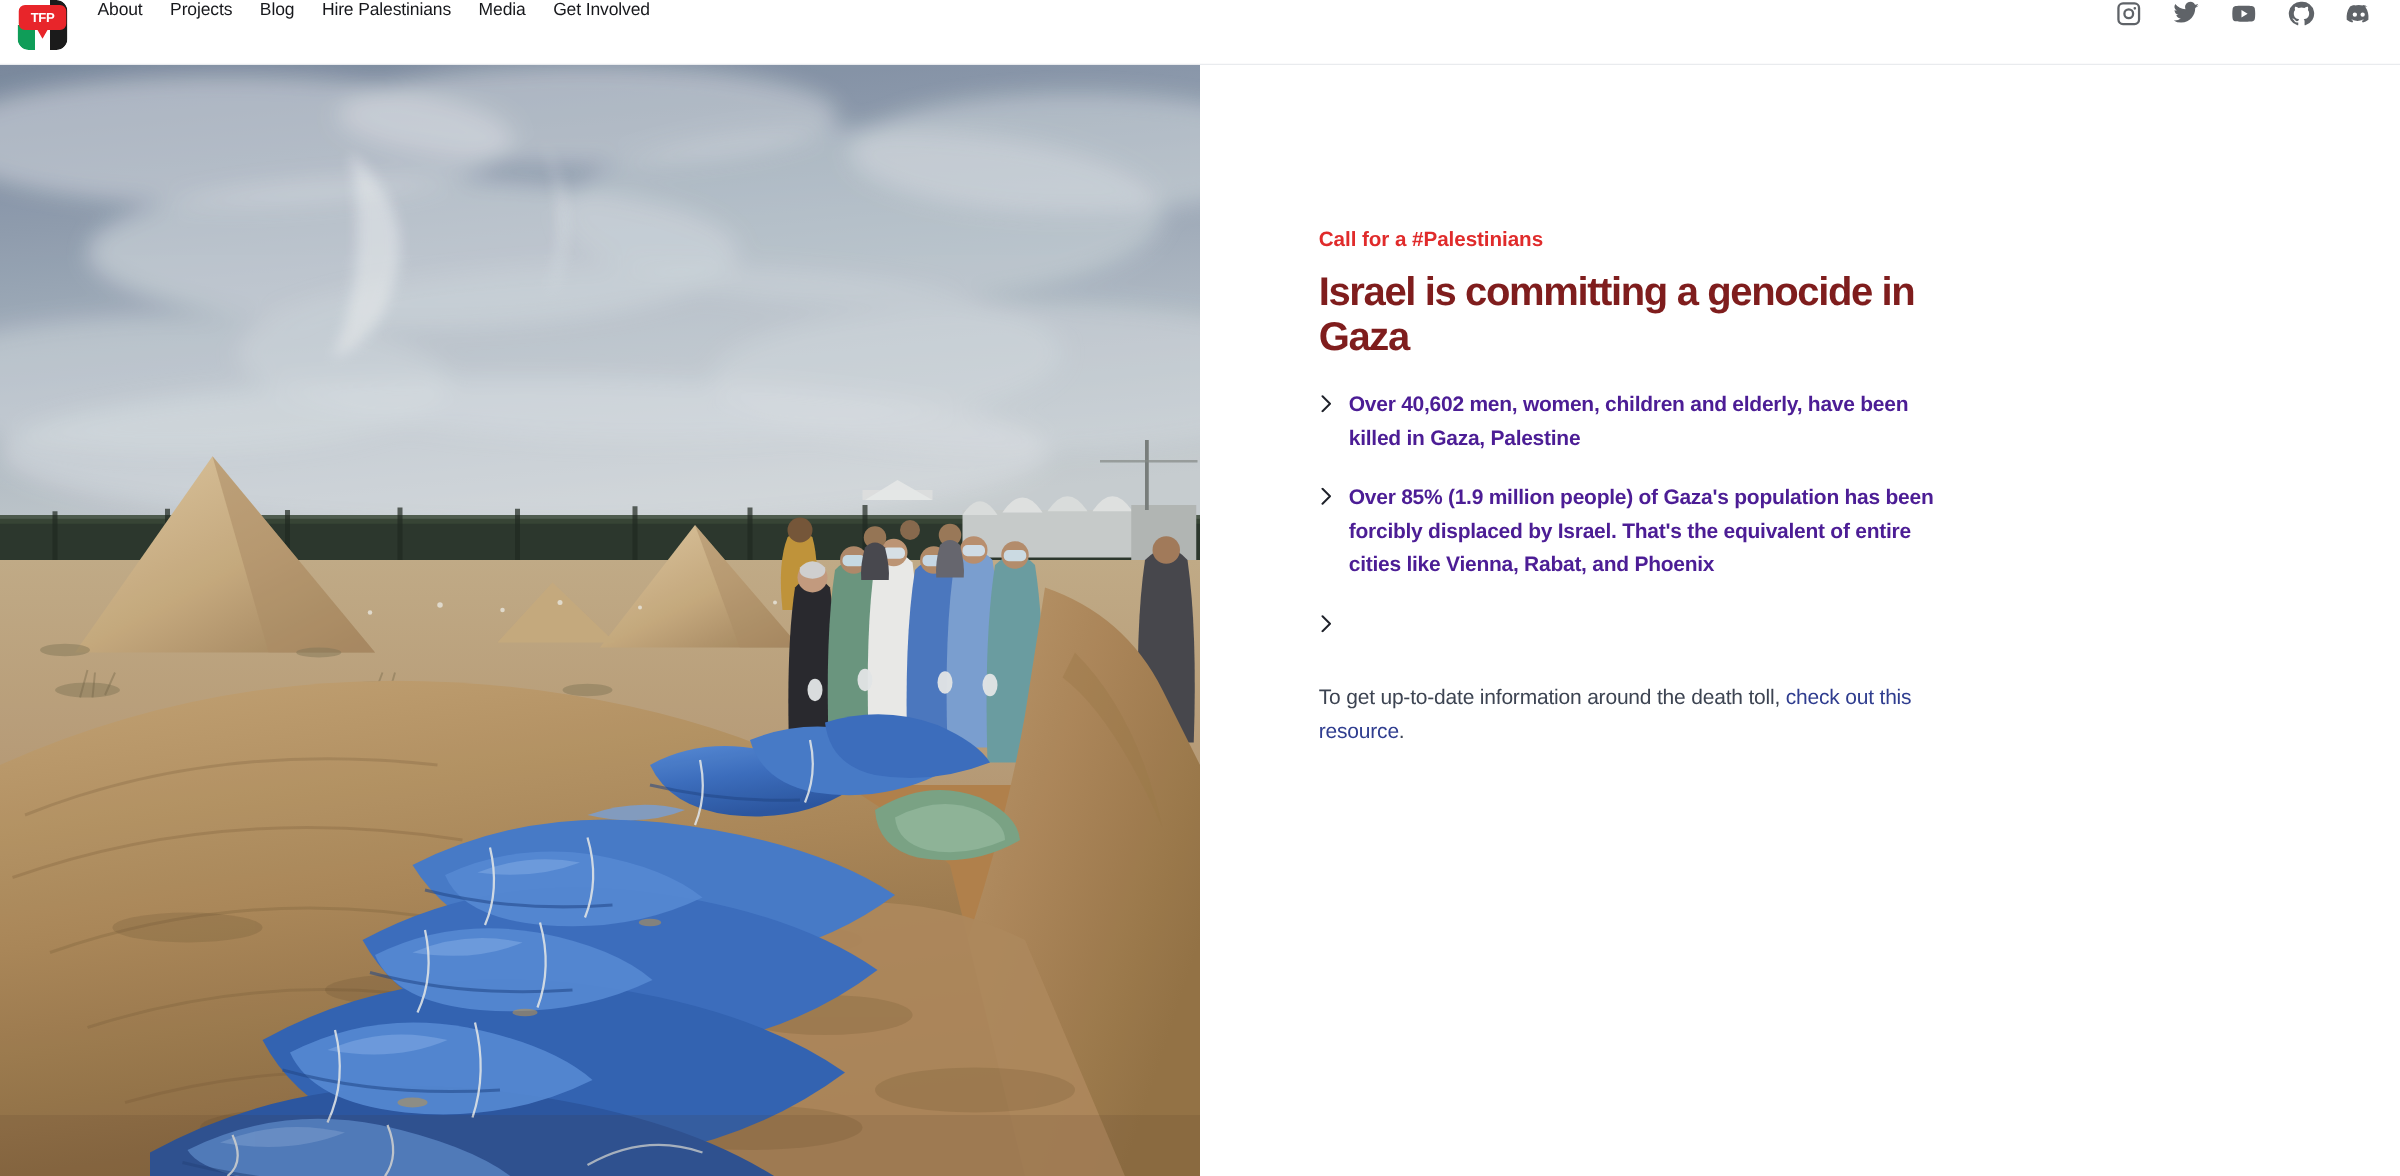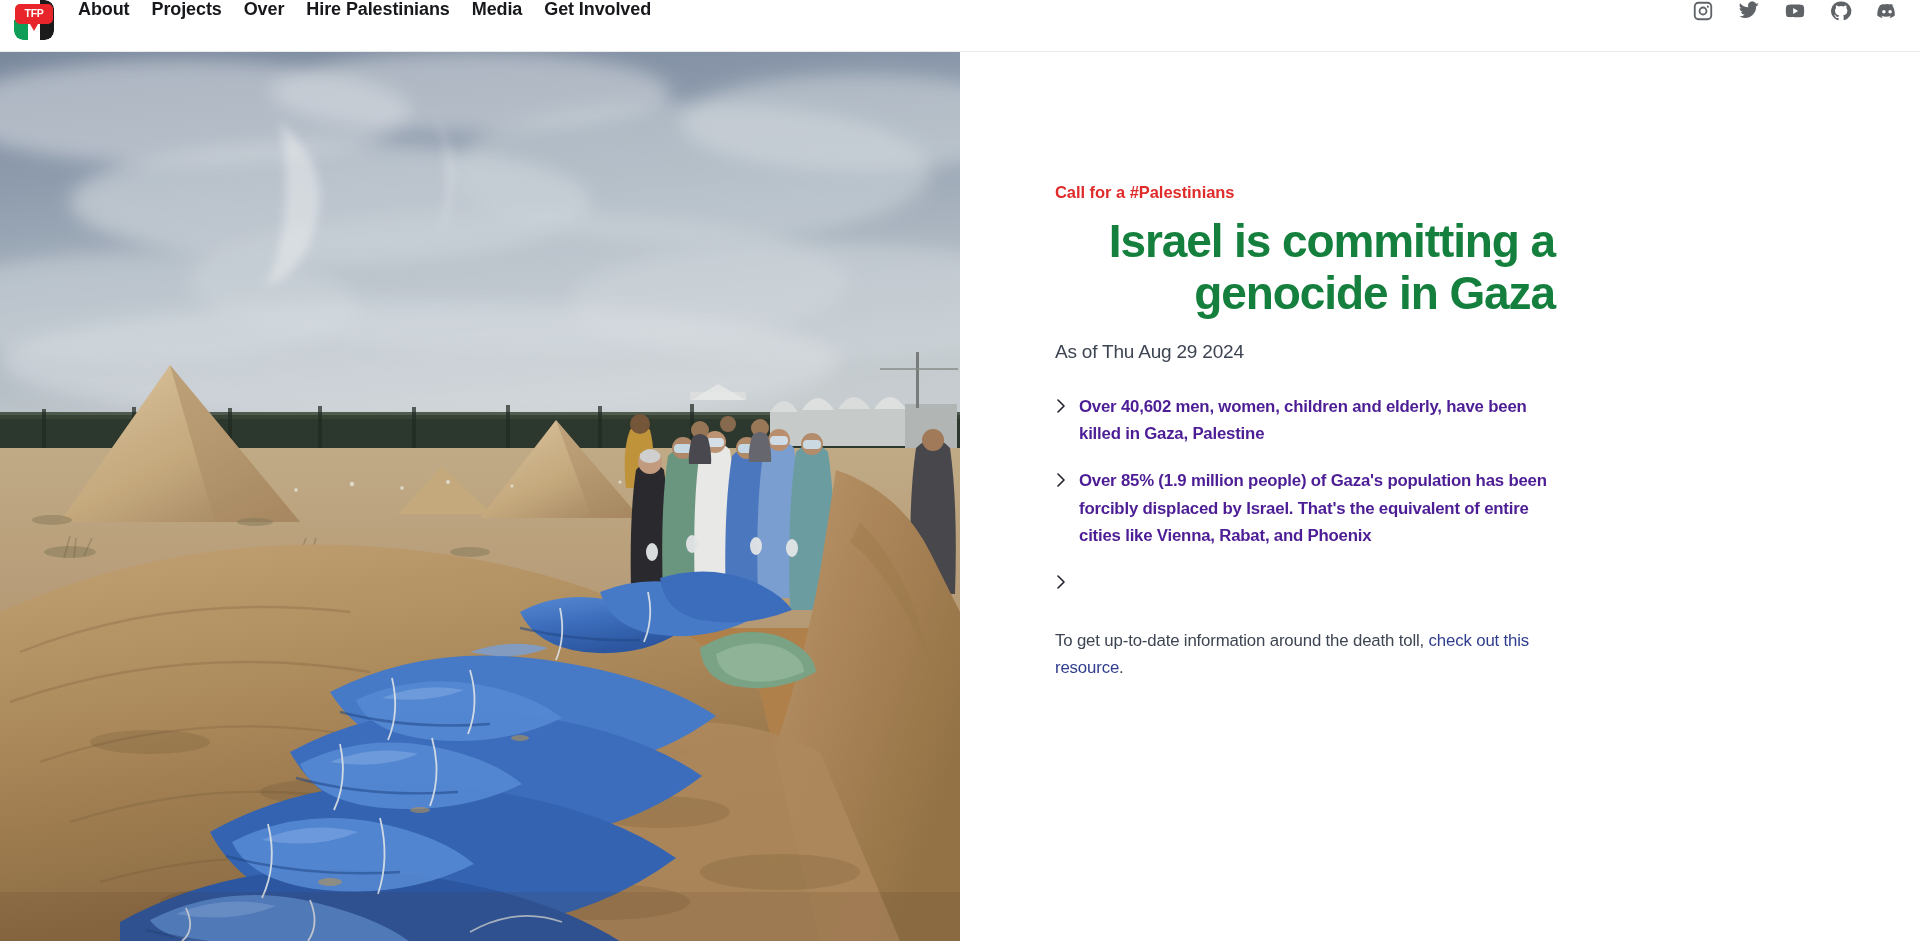--- a/index.html
+++ b/index.html
@@ -38,28 +38,27 @@
   }
   .brand svg { display: block; width: 40px; height: 40px; }
 
   .nav {
     display: flex;
     align-items: center;
     gap: 22px;
     margin-left: 24px;
   }
   .nav-link {
-    font-size: 18px;
+    font-size: 14px;
     line-height: 1;
     color: #17181c;
     text-decoration: none;
     white-space: nowrap;
     cursor: pointer;
     letter-spacing: -0.1px;
-    font-weight: bold;
   }
 
   .social {
     margin-left: auto;
     margin-right: 22px;
     display: flex;
     align-items: center;
     gap: 24px;
   }
   .social-icon {
@@ -101,28 +100,27 @@
 
   .eyebrow {
     color: #e02b2b;
     font-size: 16.5px;
     font-weight: 700;
     letter-spacing: -0.05px;
     margin-bottom: 14px;
   }
 
   .headline {
-    font-size: 46px;
+    font-size: 32px;
     line-height: 1.12;
     font-weight: 700;
-    color: #15803d;
+    color: #7f1d1d;
     letter-spacing: -1.1px;
     margin-bottom: 22px;
     max-width: 500px;
-    text-align: right;
   }
 
   .asof {
     font-size: 19px;
     color: #3d4452;
     letter-spacing: -0.2px;
     margin-bottom: 30px;
   }
 
   .facts { list-style: none; }
@@ -185,21 +183,21 @@
 
         <path d="M6 4 H34 A5 5 0 0 1 39 9 V19 A5 5 0 0 1 34 24 H24 L20 31 L16 24 H6 A5 5 0 0 1 1 19 V9 A5 5 0 0 1 6 4 Z" fill="#e8252a"></path>
         <text x="20" y="17.4" font-family="Liberation Sans, sans-serif" font-size="10.5" font-weight="700" fill="#ffffff" text-anchor="middle" letter-spacing="-0.3">TFP</text>
       </g>
     </svg>
   </a>
 
   <nav class="nav">
     <a class="nav-link">About</a>
     <a class="nav-link">Projects</a>
-    <a class="nav-link">Over</a>
+    <a class="nav-link">Blog</a>
     <a class="nav-link">Hire Palestinians</a>
     <a class="nav-link">Media</a>
     <a class="nav-link">Get Involved</a>
   </nav>
 
   <div class="social">
 
     <a class="social-icon">
       <svg viewBox="0 0 24 24">
           <path d="M7 2h10a5 5 0 0 1 5 5v10a5 5 0 0 1-5 5H7a5 5 0 0 1-5-5V7a5 5 0 0 1 5-5zm0 2a3 3 0 0 0-3 3v10a3 3 0 0 0 3 3h10a3 3 0 0 0 3-3V7a3 3 0 0 0-3-3H7zm5 3.2A4.8 4.8 0 1 1 7.2 12 4.8 4.8 0 0 1 12 7.2zm0 2A2.8 2.8 0 1 0 14.8 12 2.8 2.8 0 0 0 12 9.2zm5.3-3.1a1.15 1.15 0 1 1-1.15 1.15A1.15 1.15 0 0 1 17.3 6.1z"></path>
@@ -500,21 +498,20 @@
       <rect x="0" y="840" width="960" height="49" fill="#4a3520" opacity="0.12"></rect>
     </svg>
   </div>
 
   <div class="panel">
 
     <div class="eyebrow">Call for a #Palestinians</div>
 
     <h1 class="headline">Israel is committing a genocide in Gaza</h1>
 
-    <div class="asof">As of Thu Aug 29 2024</div>
 
     <ul class="facts">
 
       <li class="fact">
         <span class="fact-chevron">
           <svg viewBox="0 0 12 14">
               <path d="M3 1 L9 7 L3 13" fill="none" stroke="currentColor" stroke-width="1.6" stroke-linecap="round" stroke-linejoin="round"></path>
             </svg>
         </span>
         <span class="fact-text">Over 40,602 men, women, children and elderly, have been killed in Gaza, Palestine</span>

